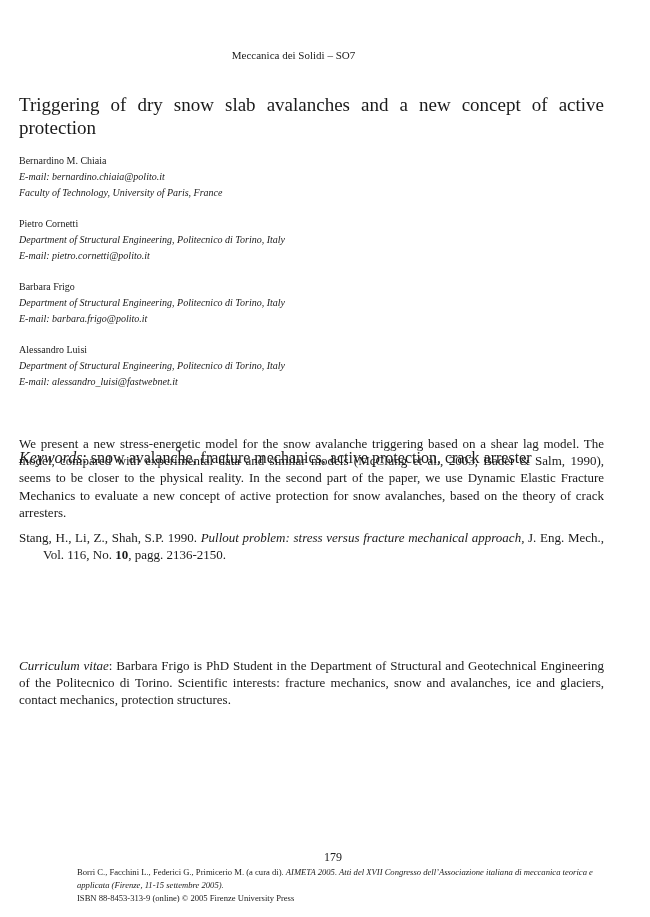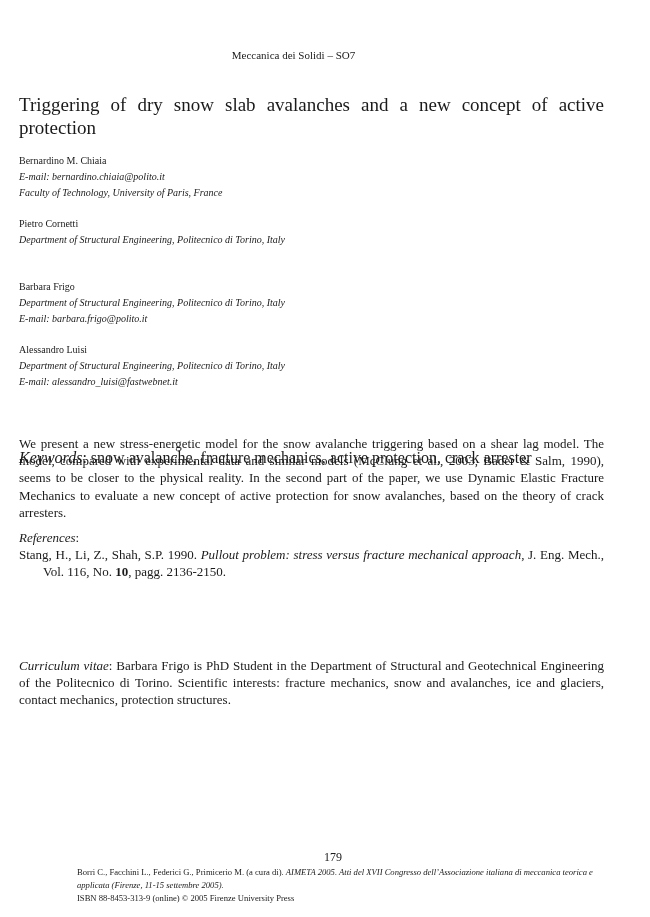--- a/index.html
+++ b/index.html
@@ -32,40 +32,40 @@
 </div>
 
 <div class="abs author" style="top:153px">
   <span>Bernardino M. Chiaia</span>
   <i><span>E-mail</span><span>: bernardino.chiaia@polito.it</span></i>
   <i>Faculty of Technology, University of Paris, France</i>
 </div>
 <div class="abs author" style="top:216px">
   <span>Pietro Cornetti</span>
   <i>Department of Structural Engineering, Politecnico di Torino, Italy</i>
+  <i><span>E-mail</span><span>: pietro.cornetti@polito.it</span></i>
 </div>
 <div class="abs author" style="top:279px">
   <span>Barbara Frigo</span>
   <i>Department of Structural Engineering, Politecnico di Torino, Italy</i>
   <i><span>E-mail</span><span>: barbara.frigo@polito.it</span></i>
 </div>
 <div class="abs author" style="top:342px">
   <span>Alessandro Luisi</span>
   <i>Department of Structural Engineering, Politecnico di Torino, Italy</i>
   <i><span>E-mail</span><span>: alessandro_luisi@fastwebnet.it</span></i>
 </div>
 
 <div class="abs keywords">
   <i>Keywords</i><span>: snow avalanche, fracture mechanics, active protection, crack arrester</span>
 </div>
 
 <div class="abs abstract">We present a new stress-energetic model for the snow avalanche triggering based on a shear lag model. The model, compared with experimental data  and similar models (McClung et al., 2003, Bader &amp; Salm, 1990), seems to be closer to the physical reality. In the second part of the paper, we use Dynamic Elastic Fracture Mechanics to evaluate a new concept of active protection for snow avalanches, based on the theory of crack arresters.</div>
 
 <div class="abs refs">
-  <div><i>References</i>:</div>
   <div class="ref">
     <span>Stang, H., Li, Z., Shah, S.P. 1990. </span><i>Pullout problem: stress versus fracture mechanical approach</i><span>, J. Eng. Mech., Vol. 116, No. </span><b>10</b><span>, pagg. 2136-2150.</span>
   </div>
 </div>
 
 <div class="abs cv">
   <i>Curriculum vitae</i><span>: Barbara Frigo is PhD Student in the Department of Structural and Geotechnical Engineering of the Politecnico di Torino. Scientific interests: fracture mechanics, snow and avalanches, ice and glaciers, contact mechanics, protection structures.</span>
 </div>
 
 <div class="abs page-number">179</div>

